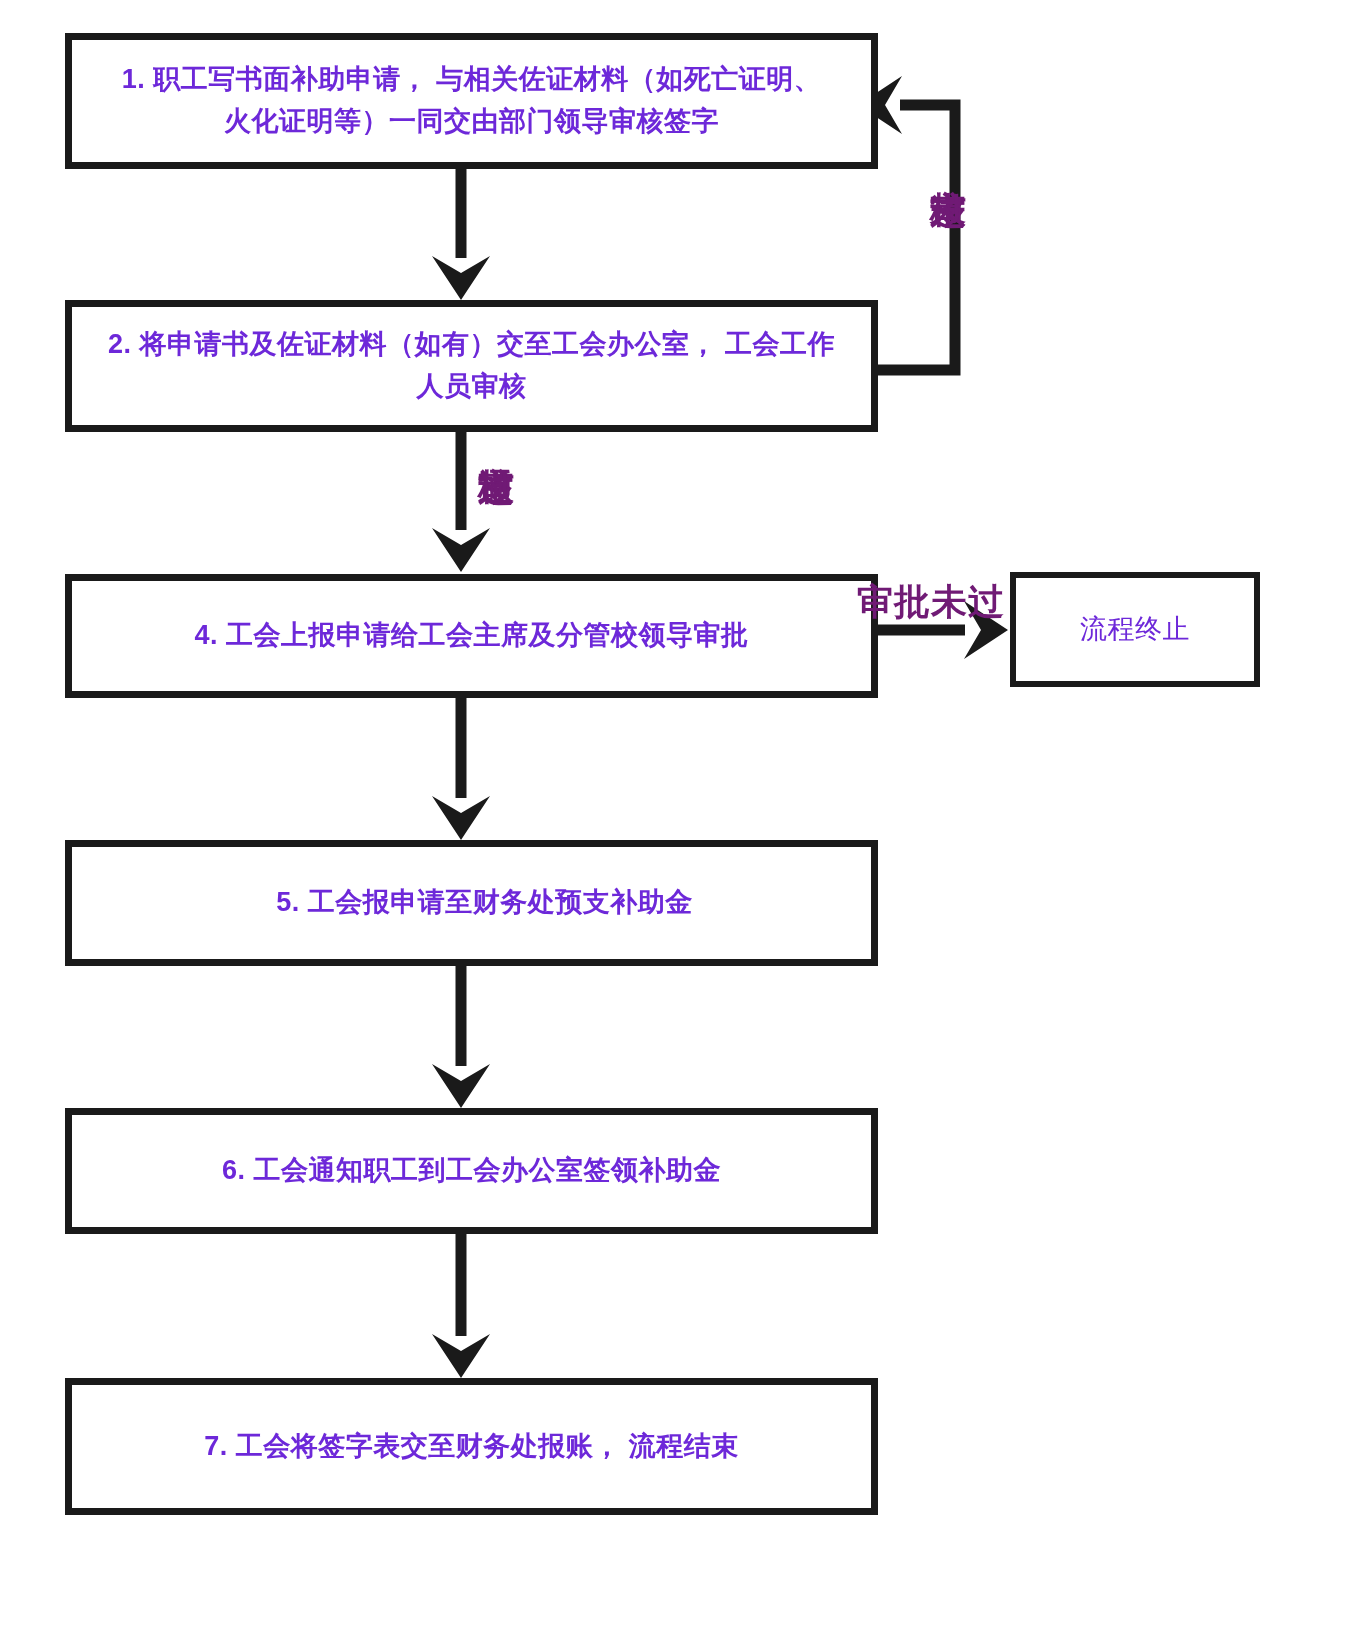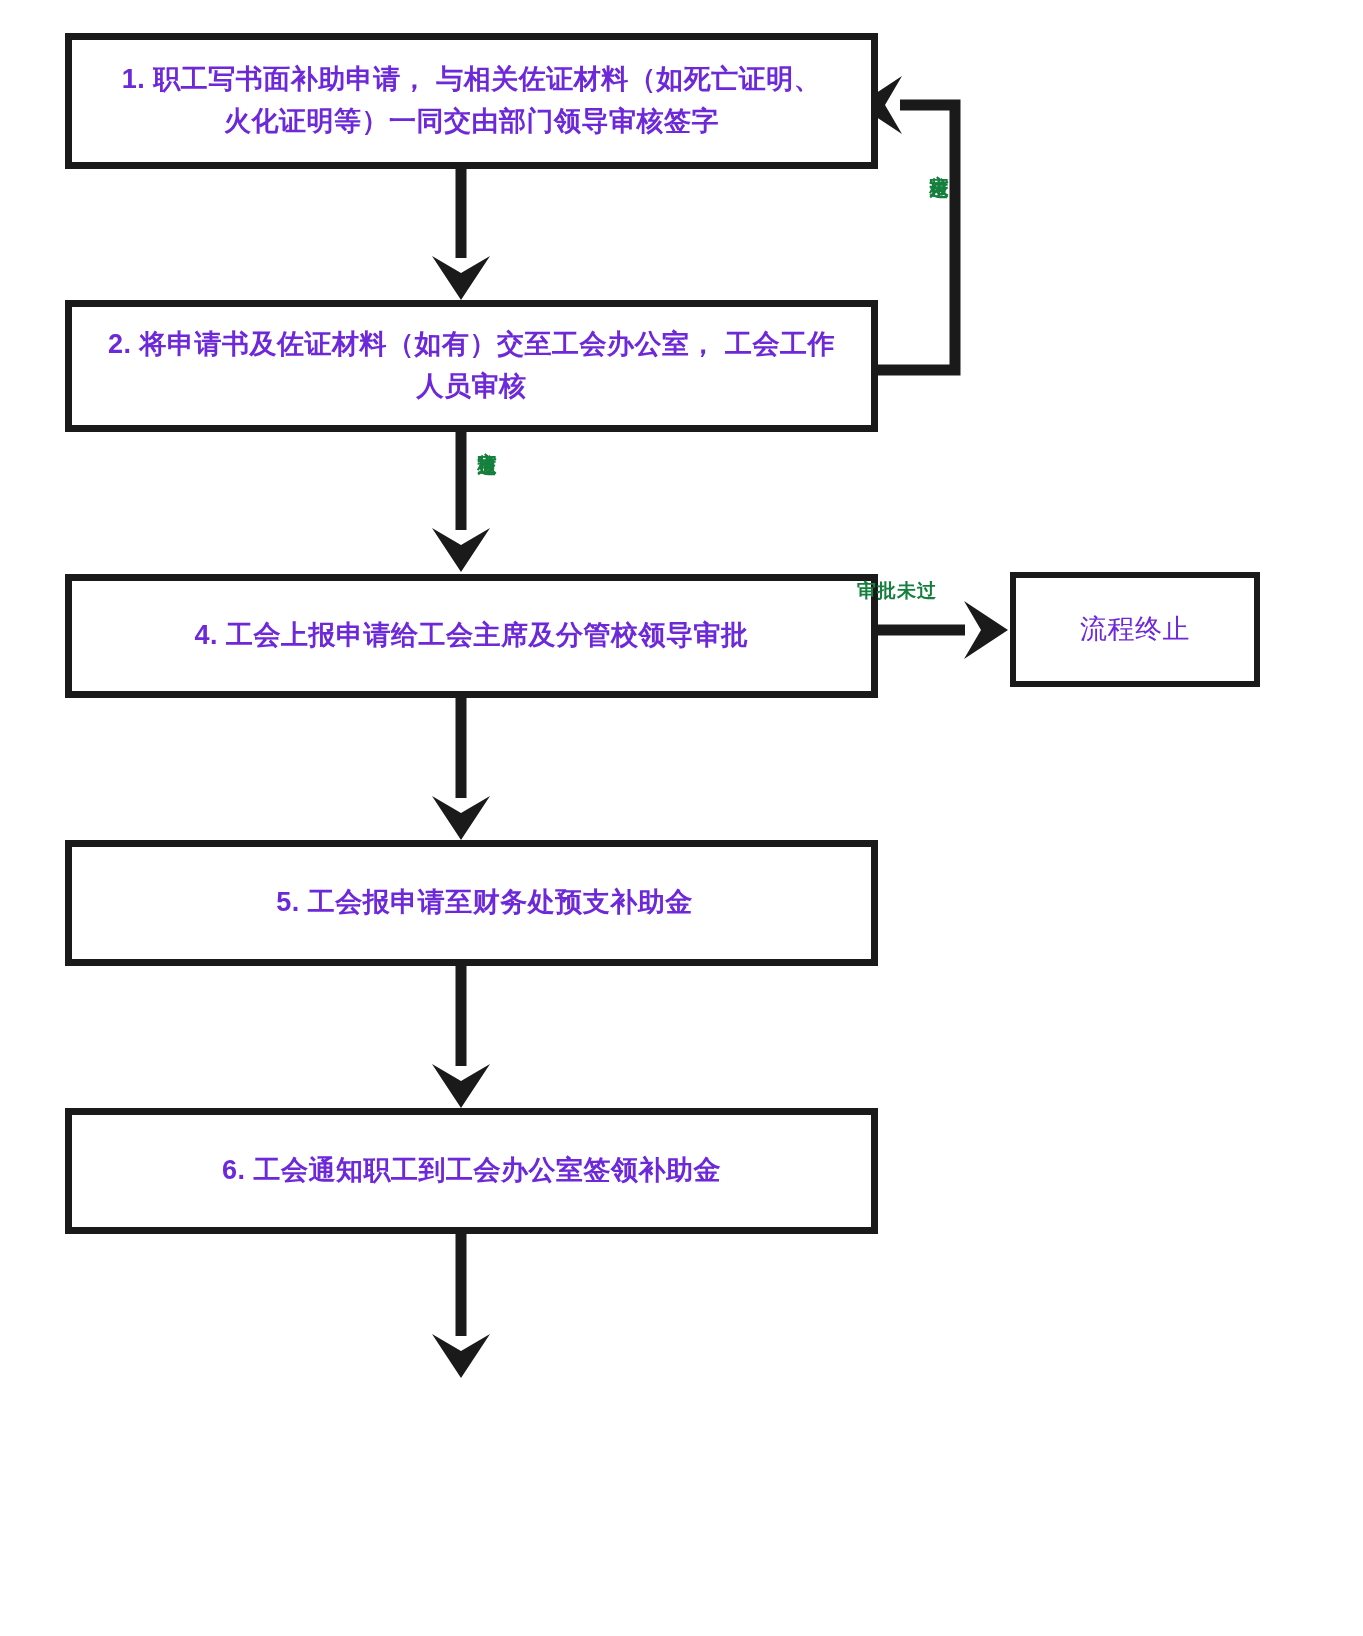--- a/index.html
+++ b/index.html
@@ -35,23 +35,23 @@
     letter-spacing: 0.5px;
     padding: 0 18px;
     white-space: pre-line;
   }
   .node.terminal .node-label {
     font-size: 27px;
     font-weight: 400;
   }
   .edge-label {
     position: absolute;
-    font-size: 19px;
+    font-size: 36px;
     font-weight: 700;
-    color: #15803d;
+    color: #701a75;
     letter-spacing: 1px;
     white-space: pre;
   }
   .edge-label.vertical {
     writing-mode: vertical-rl;
     text-orientation: upright;
     line-height: 1.0;
   }
   svg.wires {
     position: absolute;
@@ -136,20 +136,23 @@
   </div>
 
   <div class="node" style="left:65px; top:840px; width:813px; height:126px;padding-left:26px;">
     <div class="node-label">5. 工会报申请至财务处预支补助金</div>
   </div>
 
   <div class="node" style="left:65px; top:1108px; width:813px; height:126px;">
     <div class="node-label">6. 工会通知职工到工会办公室签领补助金</div>
   </div>
 
+  <div class="node" style="left:65px; top:1378px; width:813px; height:137px;">
+    <div class="node-label">7. 工会将签字表交至财务处报账， 流程结束</div>
+  </div>
 
   <div class="edge-label vertical" style="left:930px; top:160px;">审核未过</div>
 
   <div class="edge-label vertical" style="left:478px; top:437px;">审核通过</div>
 
   <div class="edge-label" style="left:857px; top:578px;">审批未过</div>
 
 </div>
 
 </body></html>

